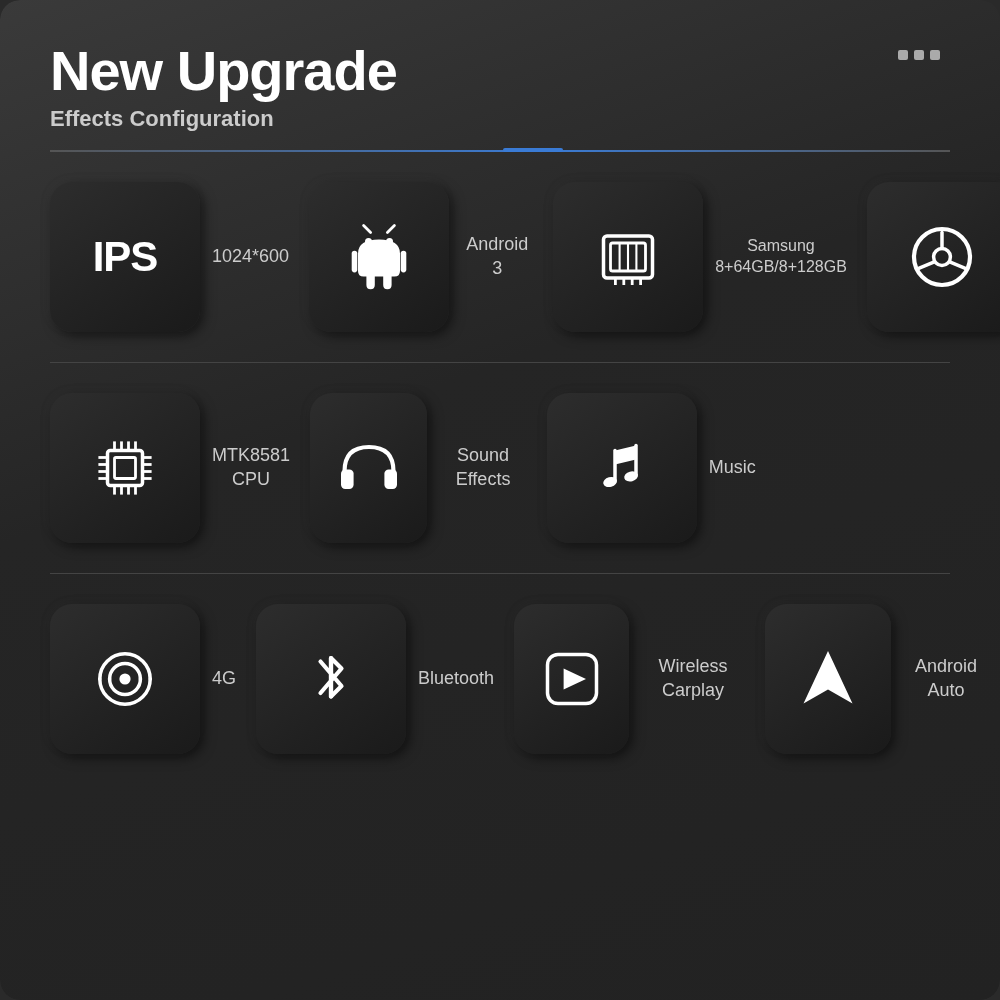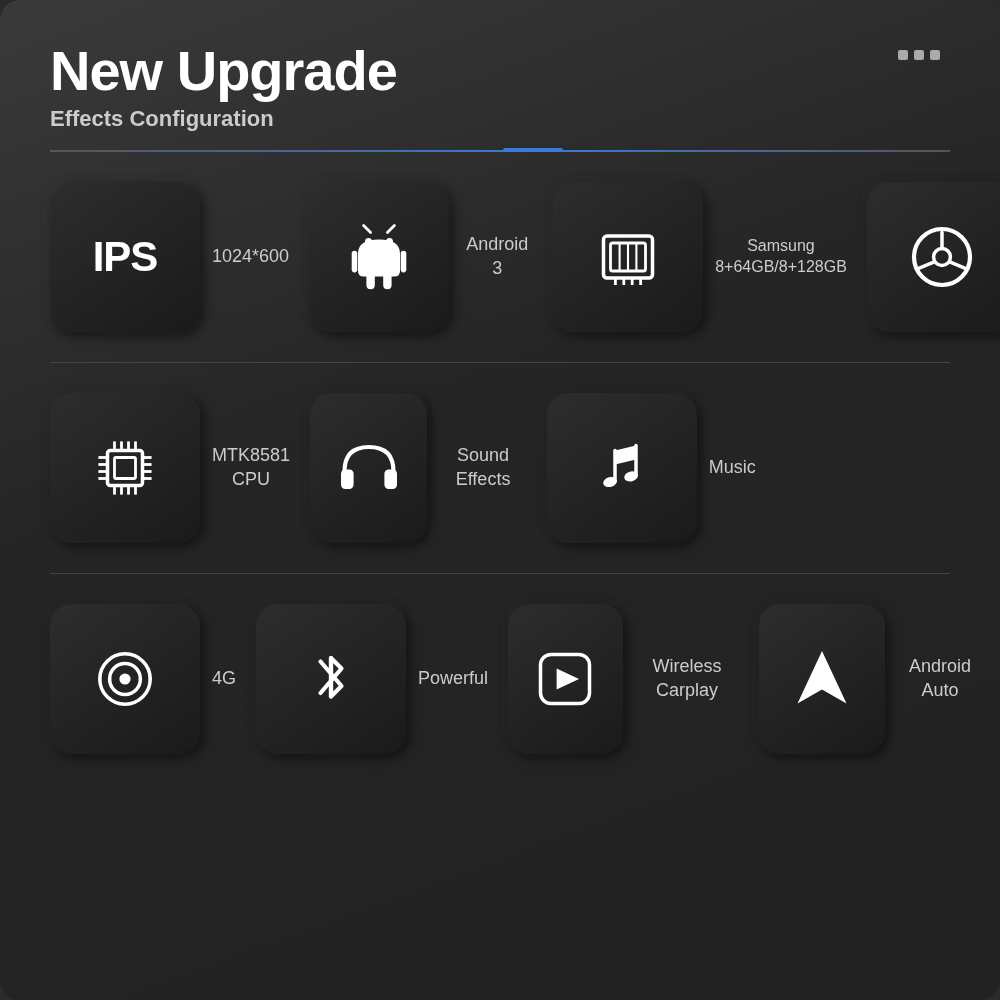--- a/index.html
+++ b/index.html
@@ -295,21 +295,21 @@
     </div>
 
     <div class="feature-item">
       <div class="icon-box">
         <svg viewBox="0 0 100 100" xmlns="http://www.w3.org/2000/svg">
 
           <polyline points="35,25 65,60 50,75 50,20 65,35 35,70" fill="none" stroke="white" stroke-width="6" stroke-linejoin="round" stroke-linecap="round"></polyline>
           <line x1="50" y1="20" x2="50" y2="75" stroke="white" stroke-width="6" stroke-linecap="round"></line>
         </svg>
       </div>
-      <div class="feature-label">Powerful</div>
+      <div class="feature-label">Bluetooth</div>
     </div>
 
     <div class="feature-item">
       <div class="icon-box">
         <svg viewBox="0 0 100 100" xmlns="http://www.w3.org/2000/svg">
 
           <rect x="15" y="15" width="70" height="70" rx="15" fill="none" stroke="white" stroke-width="5"></rect>
 
           <polygon points="38,35 38,65 70,50" fill="white"></polygon>
         </svg>

